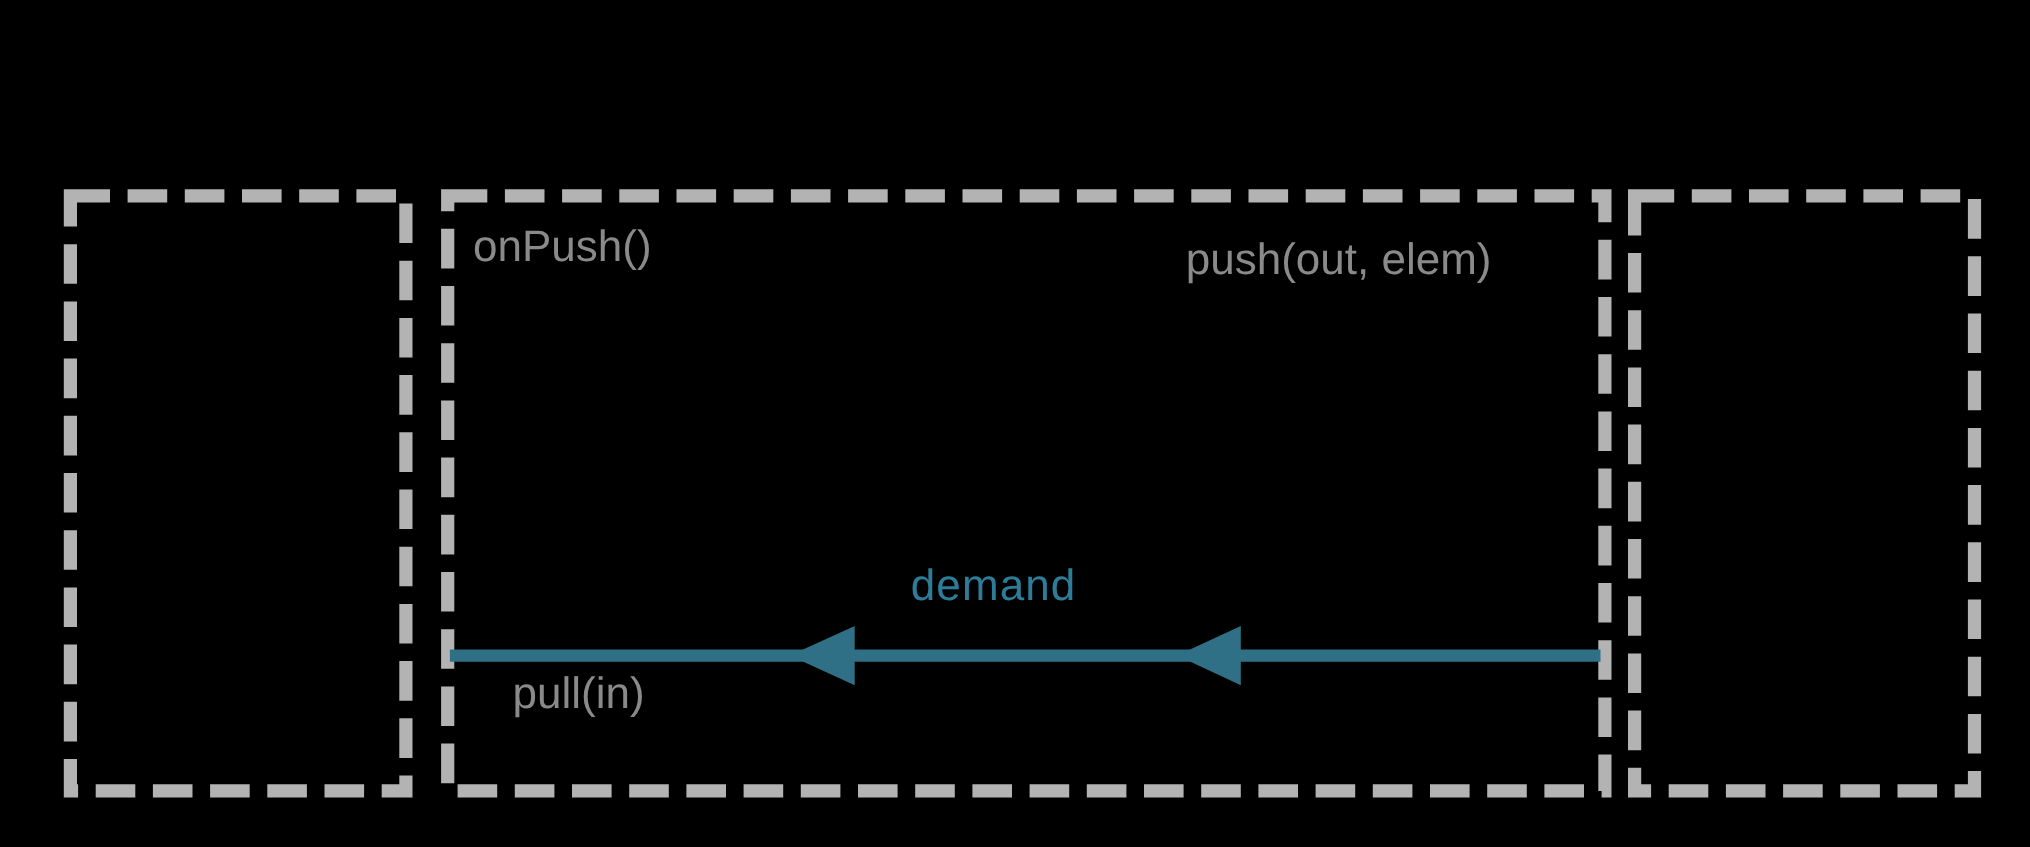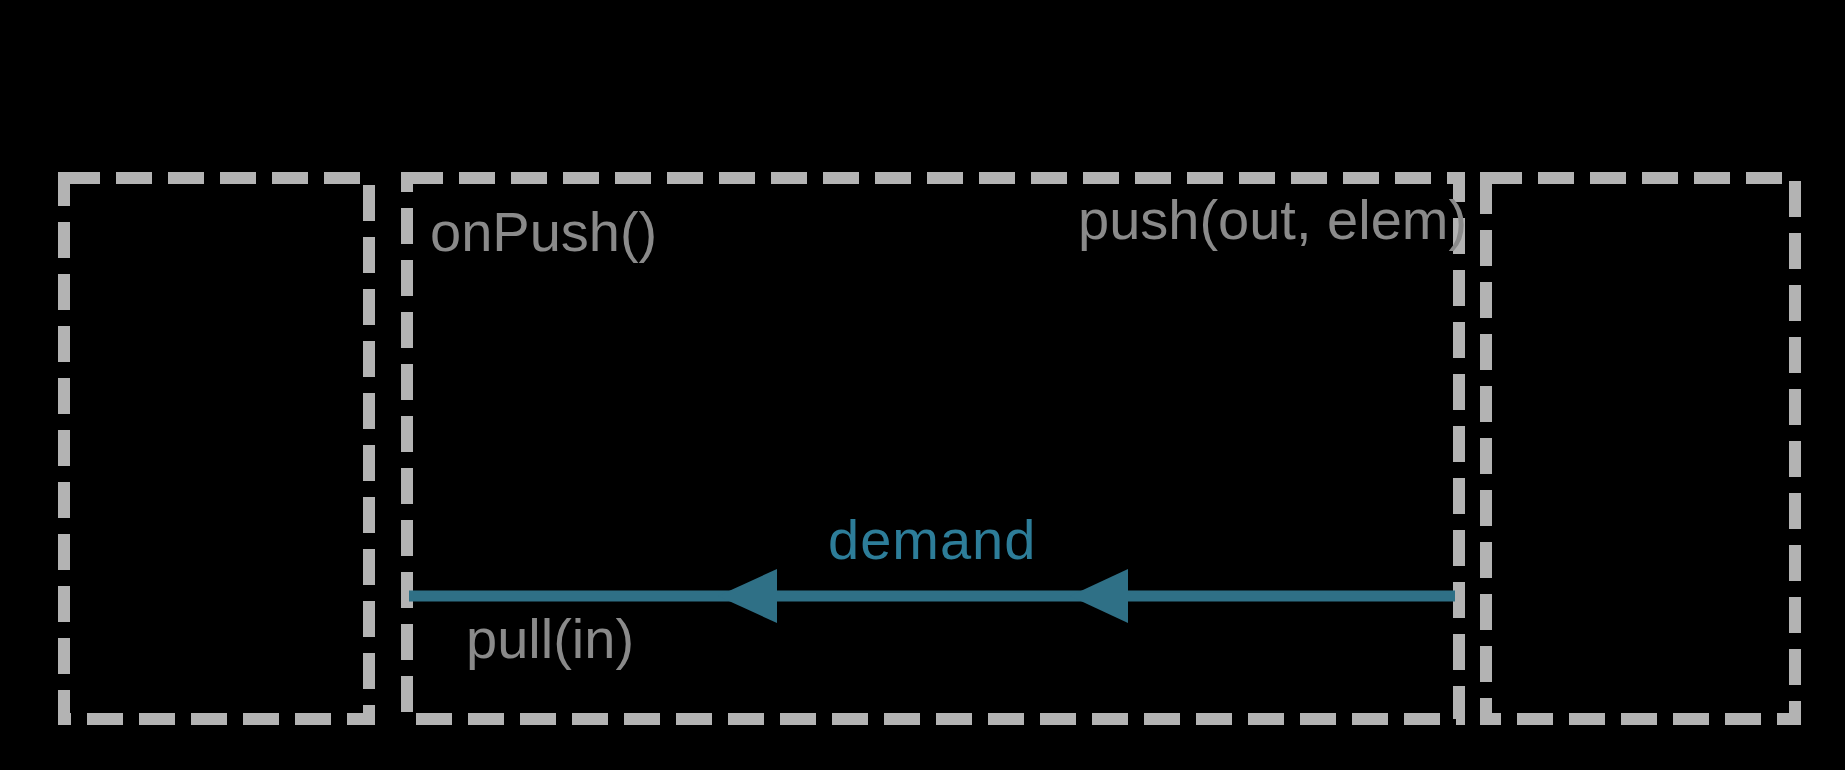--- a/index.html
+++ b/index.html
@@ -30,21 +30,21 @@
     stroke: var(--arrow-teal, #2f7086);
     stroke-width: 11;
     fill: none;
   }
   .arrow-head {
     fill: var(--arrow-teal, #2f7086);
     stroke: none;
   }
   .label {
     position: absolute;
-    font-size: 56px;
+    font-size: 40px;
     line-height: 1;
     color: var(--label-gray, #8a8a8a);
     white-space: nowrap;
   }
   .label.demand {
     color: var(--demand-teal, #2d7d99);
     letter-spacing: 1px;
   }
 </style>
 </head>
@@ -58,20 +58,20 @@
     <rect class="box" x="407" y="178" width="1052" height="541"></rect>
     <rect class="box" x="1486" y="178" width="309" height="541"></rect>
 
     <line class="arrow-line" x1="409" y1="596" x2="1455" y2="596"></line>
     <polygon class="arrow-head" points="718,596 777,569 777,623"></polygon>
     <polygon class="arrow-head" points="1070,596 1128,569 1128,623"></polygon>
   </svg>
 
   <span class="label" style="left:430px;  top:204px;">onPush()</span>
 
-  <span class="label" style="left:1078px; top:192px;">push(out, elem)</span>
+  <span class="label" style="left:1078px; top:216px;">push(out, elem)</span>
 
   <span class="label" style="left:466px;  top:611px;">pull(in)</span>
 
   <span class="label demand" style="left:828px; top:512px;">demand</span>
 
 
 </div>
 
 </body></html>

